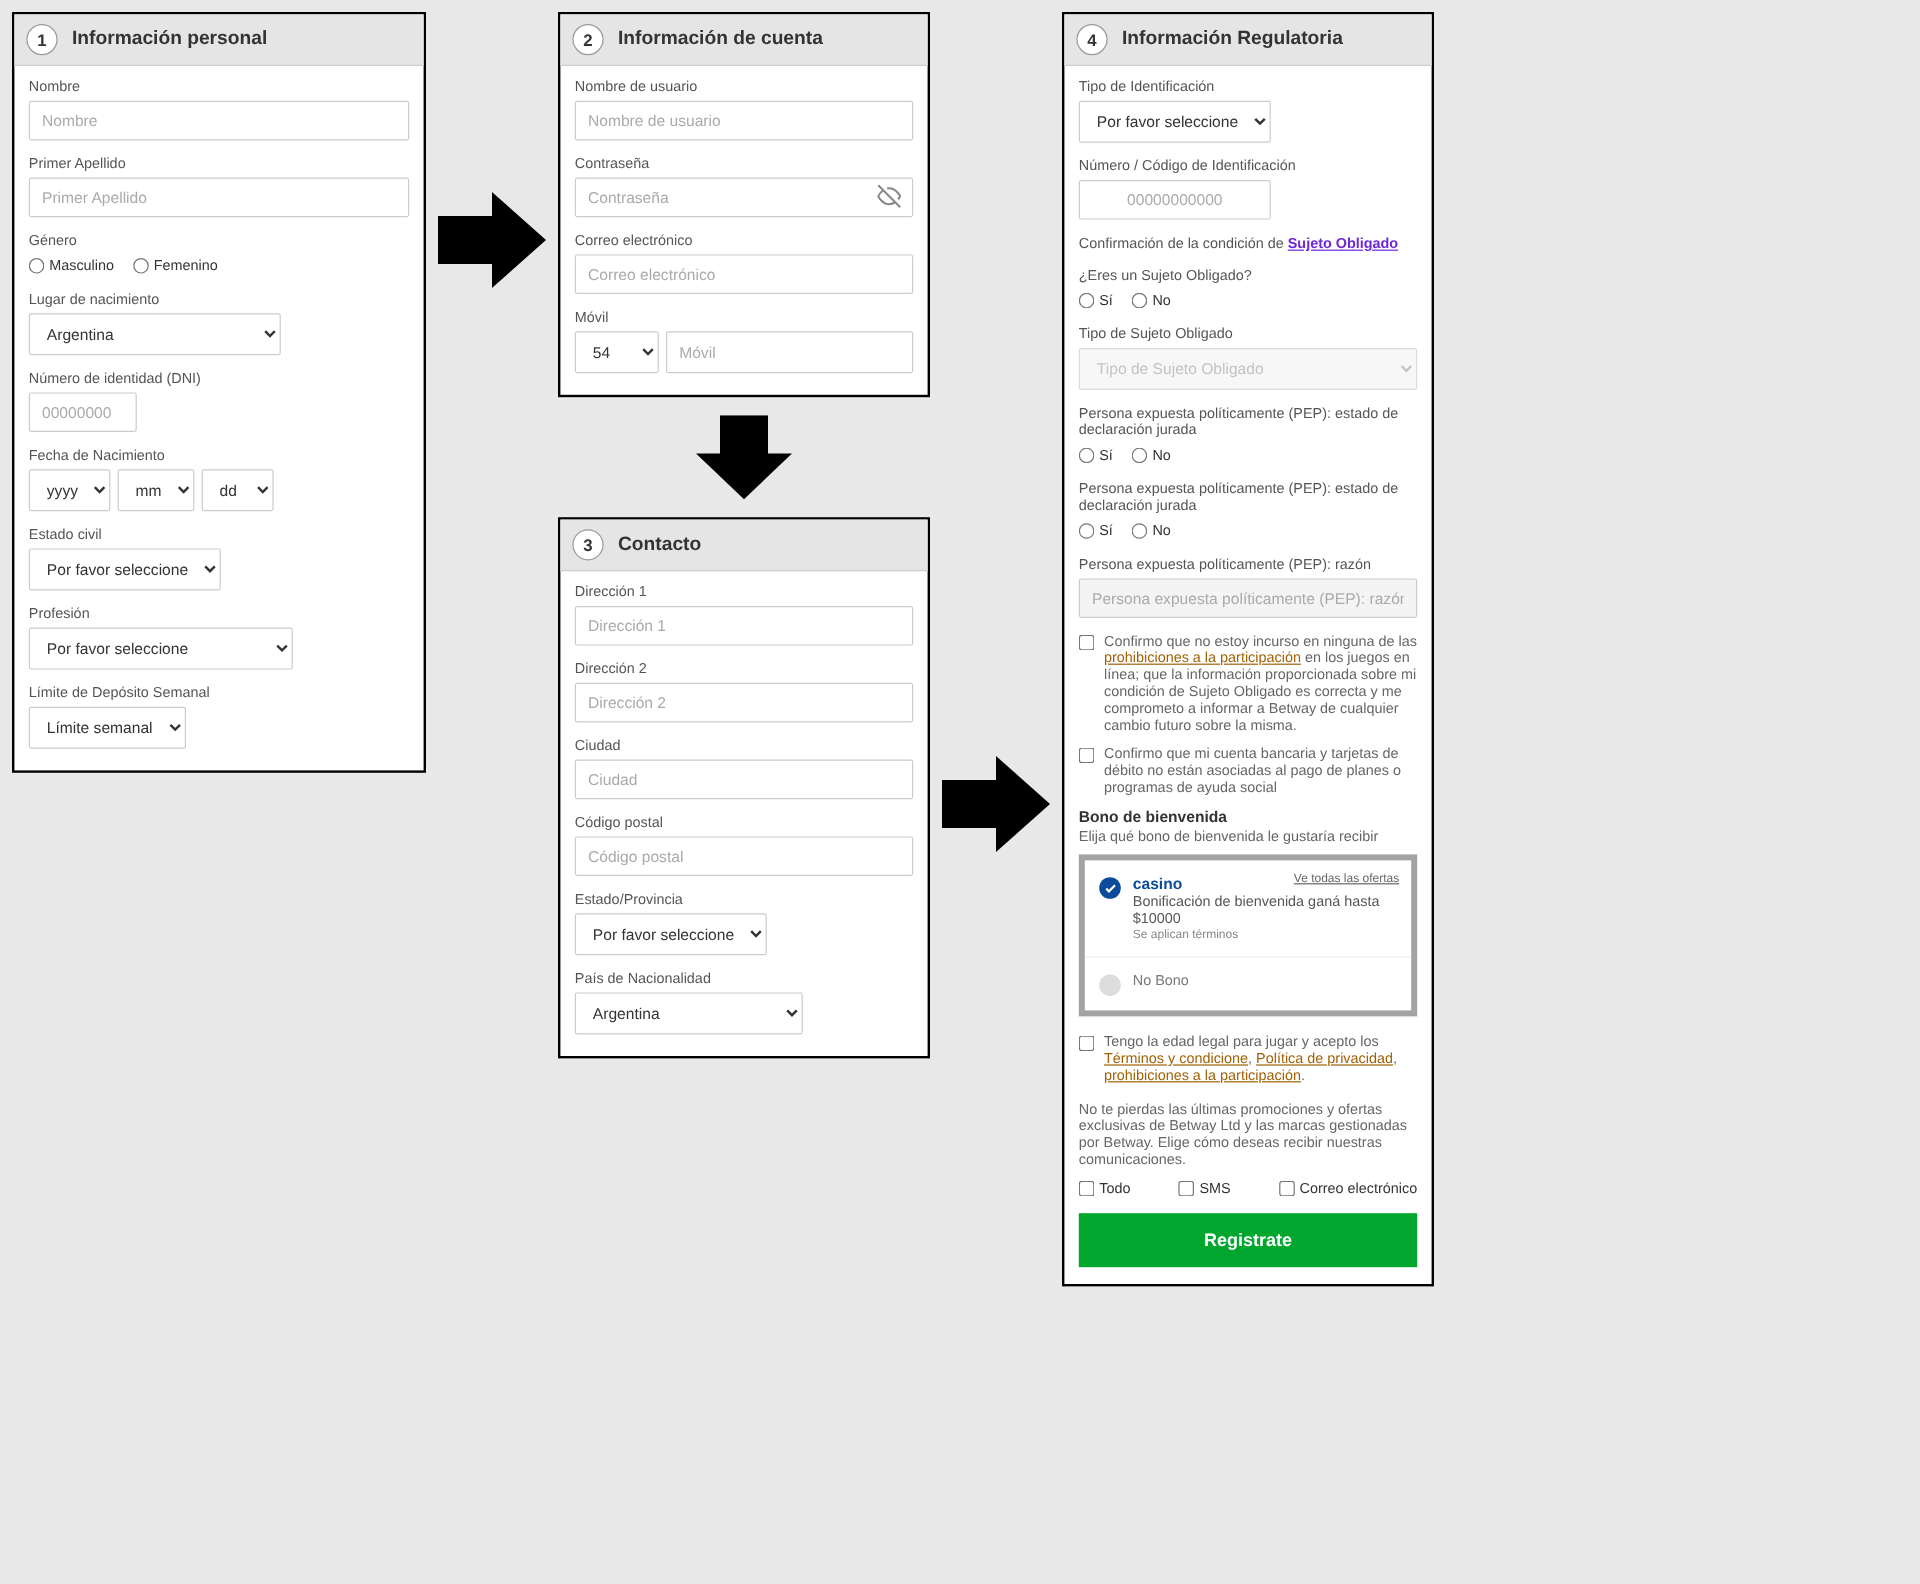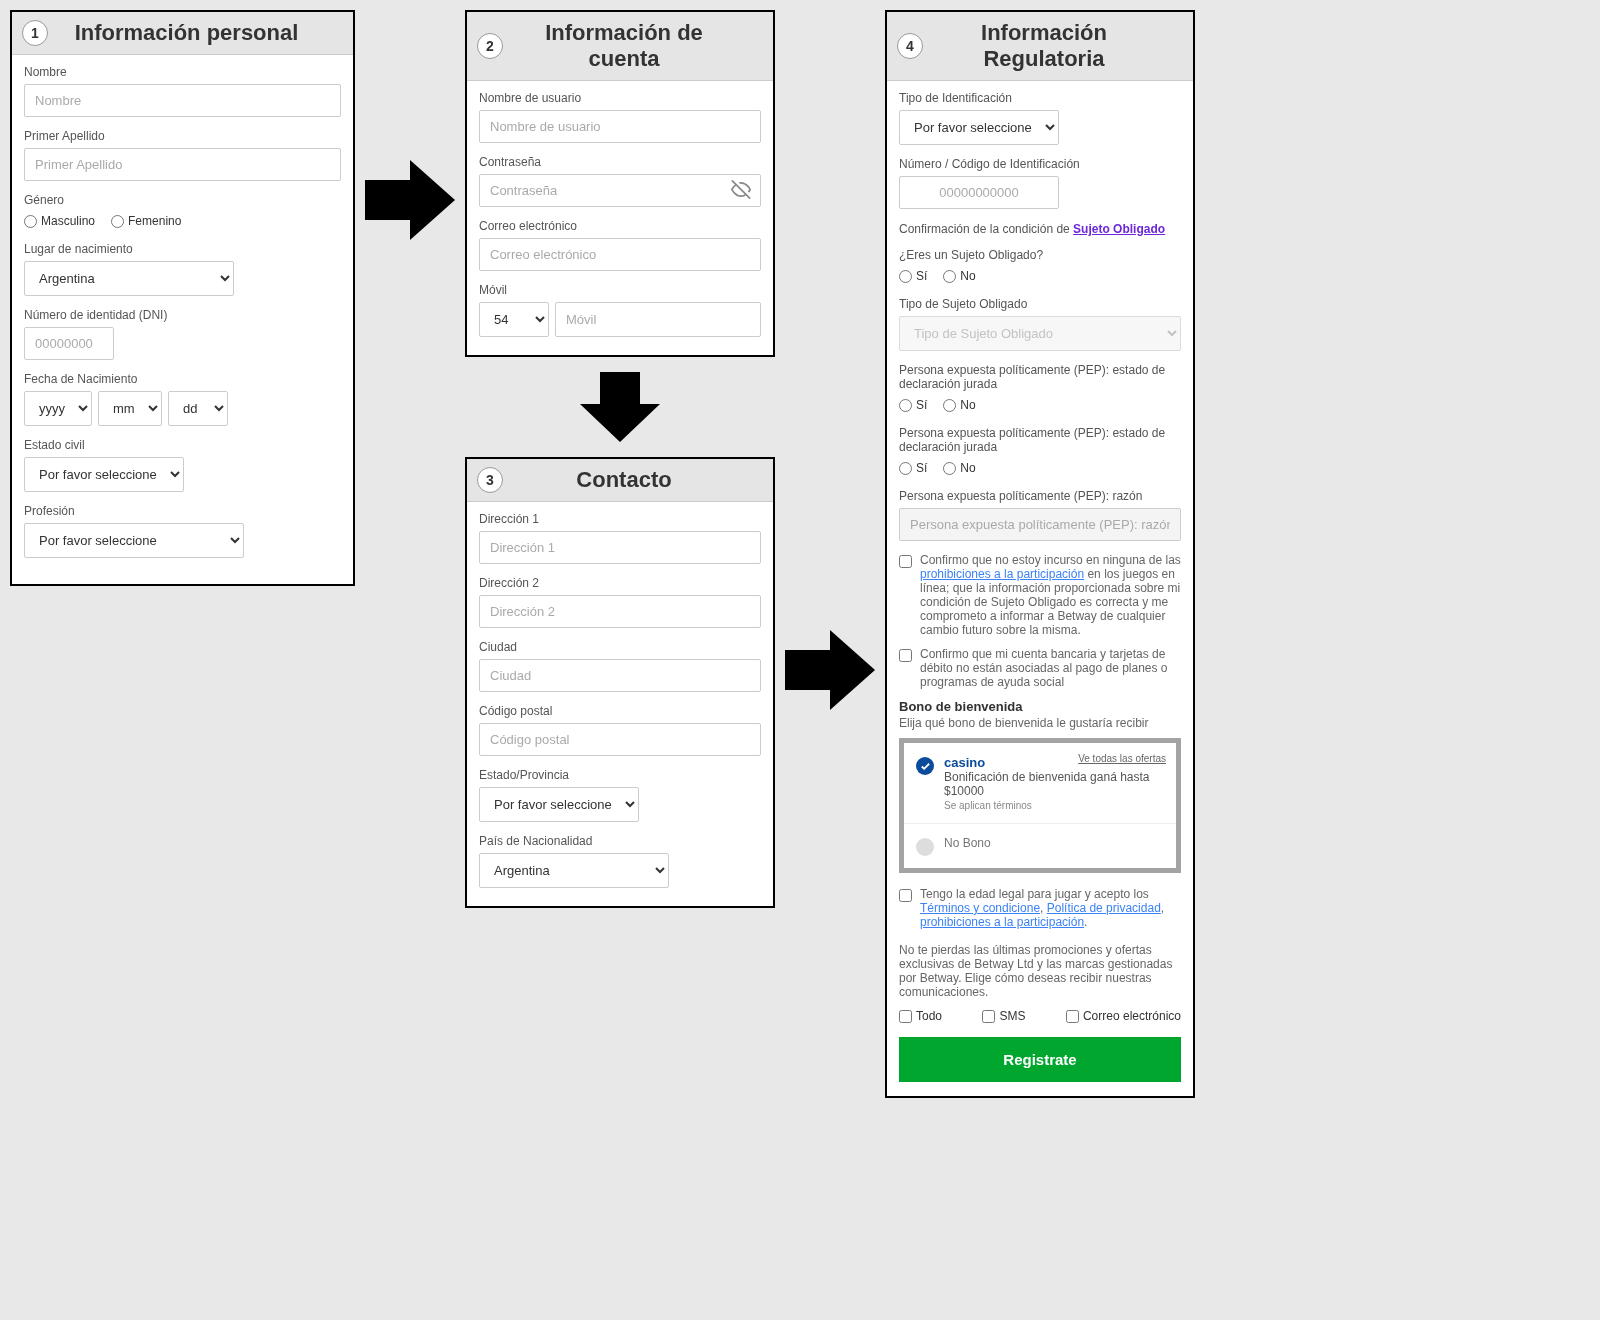--- a/index.html
+++ b/index.html
@@ -56,23 +56,23 @@
       border: 1px solid #999;
       display: flex;
       align-items: center;
       justify-content: center;
       font-weight: bold;
       font-size: 14px;
       flex-shrink: 0;
     }
     .panel-title {
       font-weight: bold;
-      font-size: 22px;
+      font-size: 16px;
       flex: 1;
-      text-align: center;
+      text-align: left;
       padding-right: 30px;
     }
     .panel-body {
       padding: 10px 12px 14px;
     }
     .field {
       margin-bottom: 12px;
     }
     .field-label {
       display: block;
@@ -108,21 +108,21 @@
       right: 10px;
       top: 50%;
       transform: translateY(-50%);
       color: #888;
       cursor: pointer;
     }
     .mobile-row { display: flex; gap: 6px; }
     .mobile-row select { width: 70px; flex-shrink: 0; }
     .mobile-row input { flex: 1; }
     .link-green { color: #6d28d9; text-decoration: underline; font-weight: bold; }
-    .link-green-plain { color: #3b82f6; }
+    .link-green-plain { color: #a16207; }
     .confirm-text { font-size: 12px; color: #555; }
     .checkbox-row { display: flex; gap: 8px; align-items: flex-start; margin-bottom: 10px; font-size: 12px; color: #666; }
     .checkbox-row input { margin-top: 2px; flex-shrink: 0; }
     .bonus-header { font-weight: bold; font-size: 13px; margin-top: 4px; margin-bottom: 2px; }
     .bonus-sub { font-size: 12px; color: #666; margin-bottom: 8px; }
     .bonus-box { border: 5px solid #a3a3a3; }
     .bonus-opt { display: flex; align-items: flex-start; gap: 10px; padding: 12px; border-bottom: 1px solid #eee; position: relative; }
     .bonus-opt:last-child { border-bottom: none; }
     .bonus-radio {
       width: 18px; height: 18px; border-radius: 50%;
@@ -204,20 +204,24 @@
           </div>
         </div>
         <div class="field">
           <label class="field-label">Estado civil</label>
           <select class="medium"><option>Por favor seleccione</option></select>
         </div>
         <div class="field">
           <label class="field-label">Profesión</label>
           <select style="width:220px"><option>Por favor seleccione</option></select>
         </div>
+        <div class="field" style="margin-bottom:4px">
+          <label class="field-label">Límite de Depósito Semanal</label>
+          <select class="medium" style="min-width:120px"><option>Límite semanal</option></select>
+        </div>
       </div>
     </div>
   </div>
 
   <div class="arrow-col">
     <div class="arrow-right">
       <svg width="90" height="80" viewBox="0 0 90 80">
           <polygon points="0,20 45,20 45,0 90,40 45,80 45,60 0,60" fill="#000"></polygon>
         </svg>
     </div>

